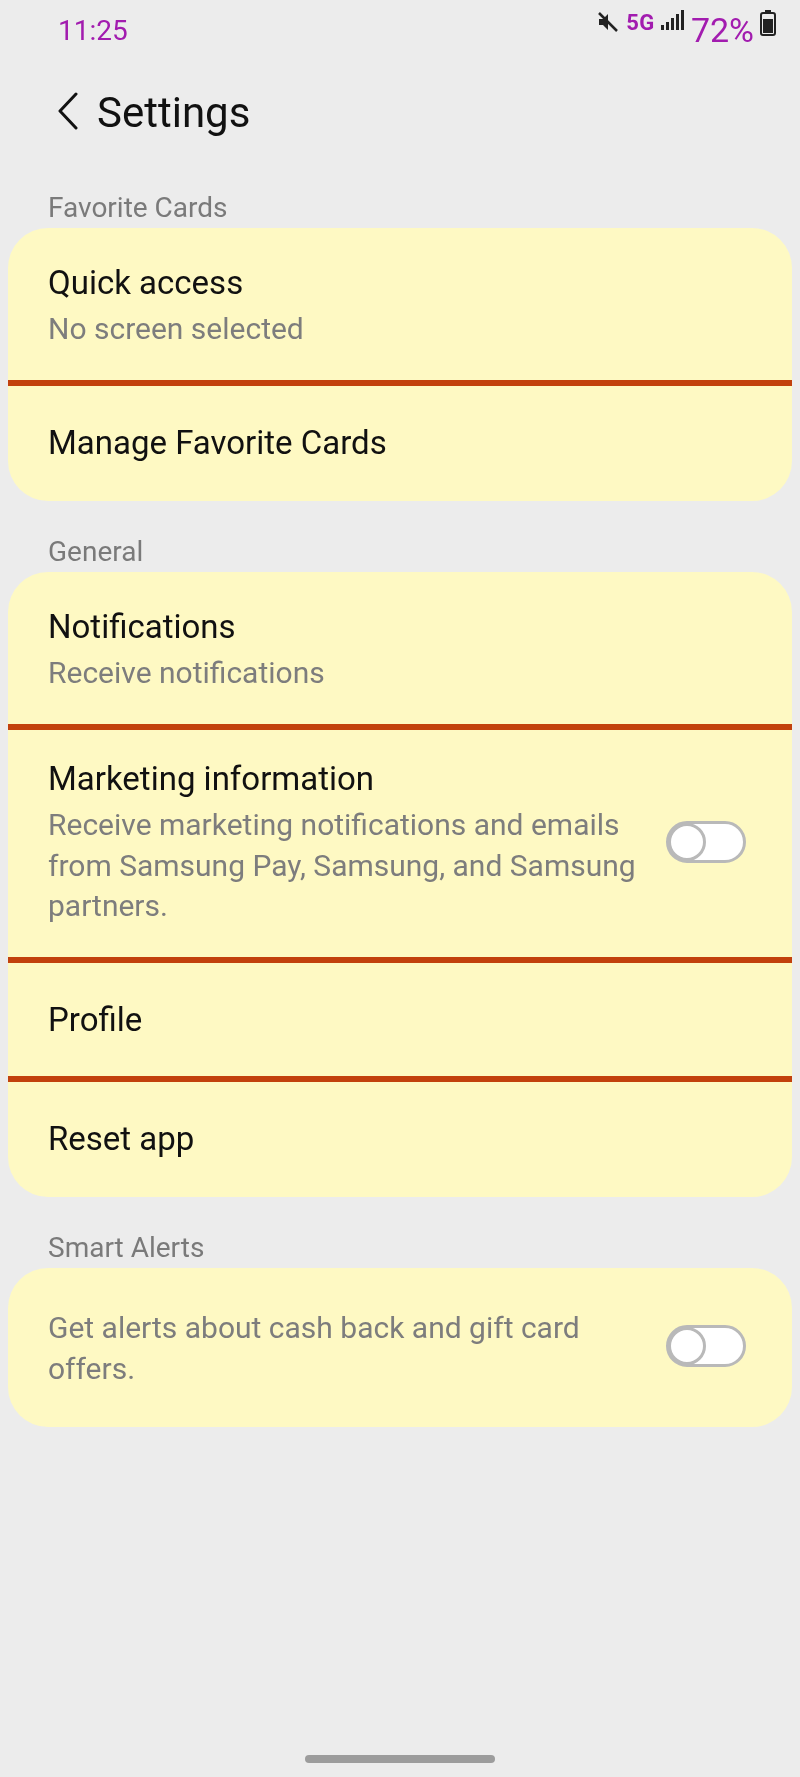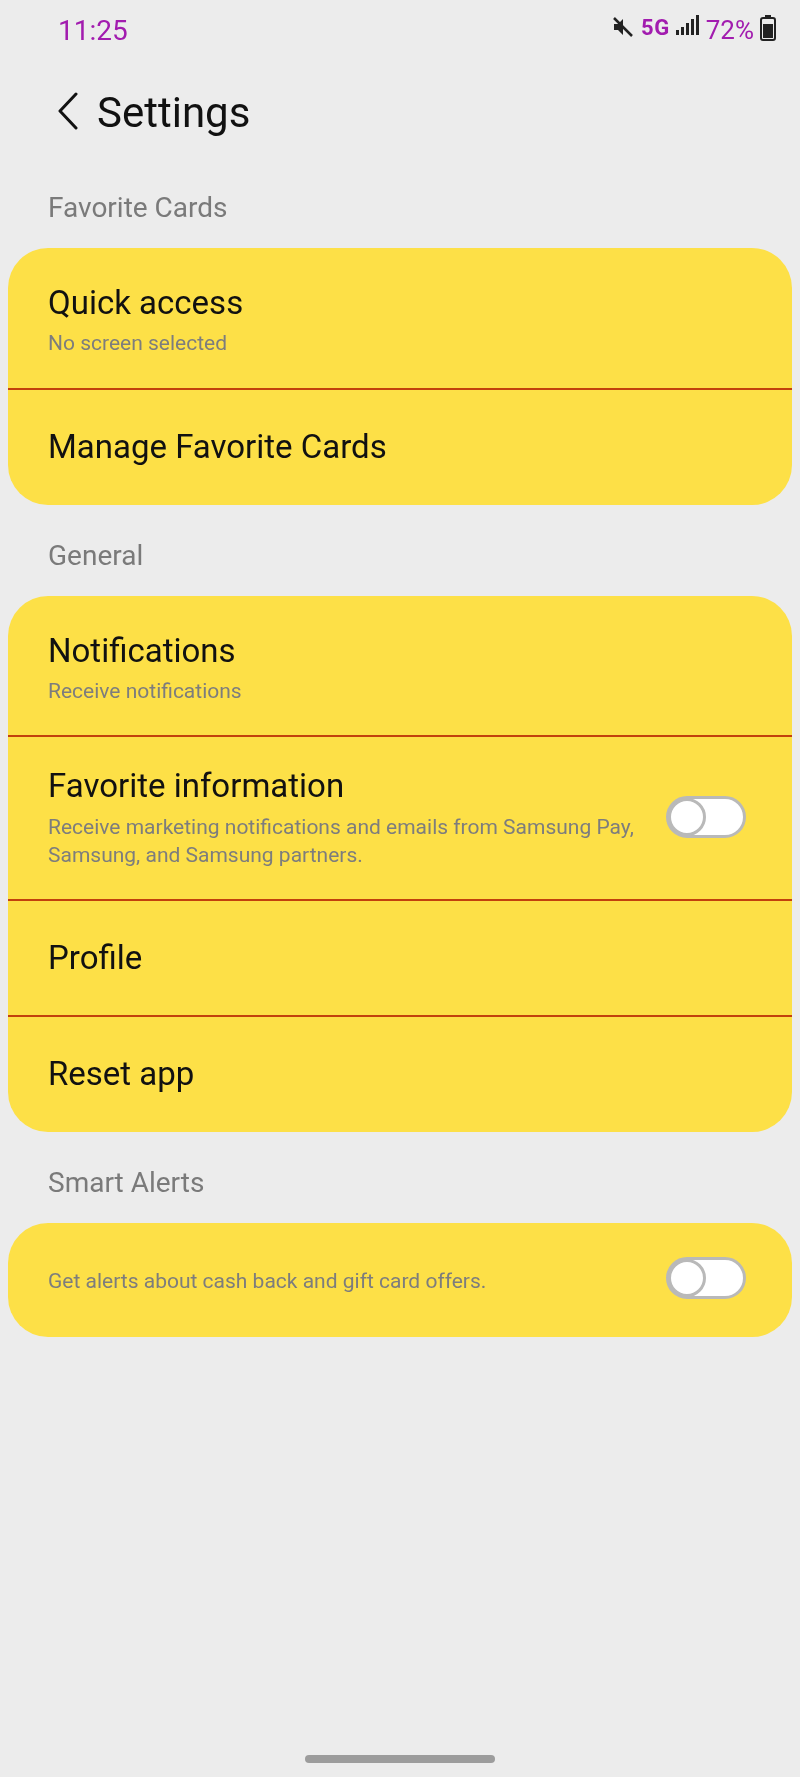--- a/index.html
+++ b/index.html
@@ -21,65 +21,65 @@
     font-size: 28px;
     color: #a21caf;
   }
   .status-right {
     display: flex;
     align-items: flex-start;
     gap: 6px;
   }
   .status-right svg { display: block; }
   .status-net { font-weight: 700; font-size: 22px; letter-spacing: 0.5px; }
-  .status-pct { font-size: 26px; }
+  .status-pct { font-size: 34px; }
 
   
   .header {
     display: flex;
     align-items: center;
     gap: 11px;
     padding: 28px 24px 36px 50px;
   }
   .header .back { width: 36px; height: 36px; display:flex; align-items:center; justify-content:center; }
   .header h1 { font-size: 42px; font-weight: 400; color:#111; }
 
   
   .section-label {
     font-size: 28px;
     color: #7a7a7a;
-    padding: 34px 0 24px 48px;
+    padding: 34px 0 4px 48px;
     font-weight: 400;
   }
   .section-label.first { padding-top: 18px; }
 
   
   .card {
-    background: #fde047;
+    background: #fef9c3;
     margin: 0 8px;
     border-radius: 40px;
   }
 
   
   .row {
     padding: 28px 40px 30px 40px;
   }
   .row.tall { padding: 36px 40px; }
-  .row + .row { border-top: 2px solid #c2410c; }
+  .row + .row { border-top: 6px solid #c2410c; }
   .card .row:first-child { padding-top: 34px; }
   .card .row:last-child  { padding-bottom: 38px; }
 
   .row .title {
     font-size: 33px;
     color: #111;
     font-weight: 400;
     line-height: 1.25;
   }
   .row .sub {
-    font-size: 21px;
+    font-size: 30px;
     color: #7d7d7d;
     margin-top: 6px;
     line-height: 1.35;
   }
 
   .row.with-toggle {
     display: flex;
     align-items: center;
     gap: 30px;
   }
@@ -178,21 +178,21 @@
 <div class="section-label">General</div>
 
 <div class="card">
   <div class="row">
     <div class="title">Notifications</div>
     <div class="sub">Receive notifications</div>
   </div>
 
   <div class="row with-toggle">
     <div class="texts">
-      <div class="title">Favorite information</div>
+      <div class="title">Marketing information</div>
       <div class="sub">Receive marketing notifications and emails from Samsung Pay, Samsung, and Samsung partners.</div>
     </div>
     <div class="toggle"></div>
   </div>
 
 
 
   <div class="row tall">
     <div class="title">Profile</div>
   </div>

